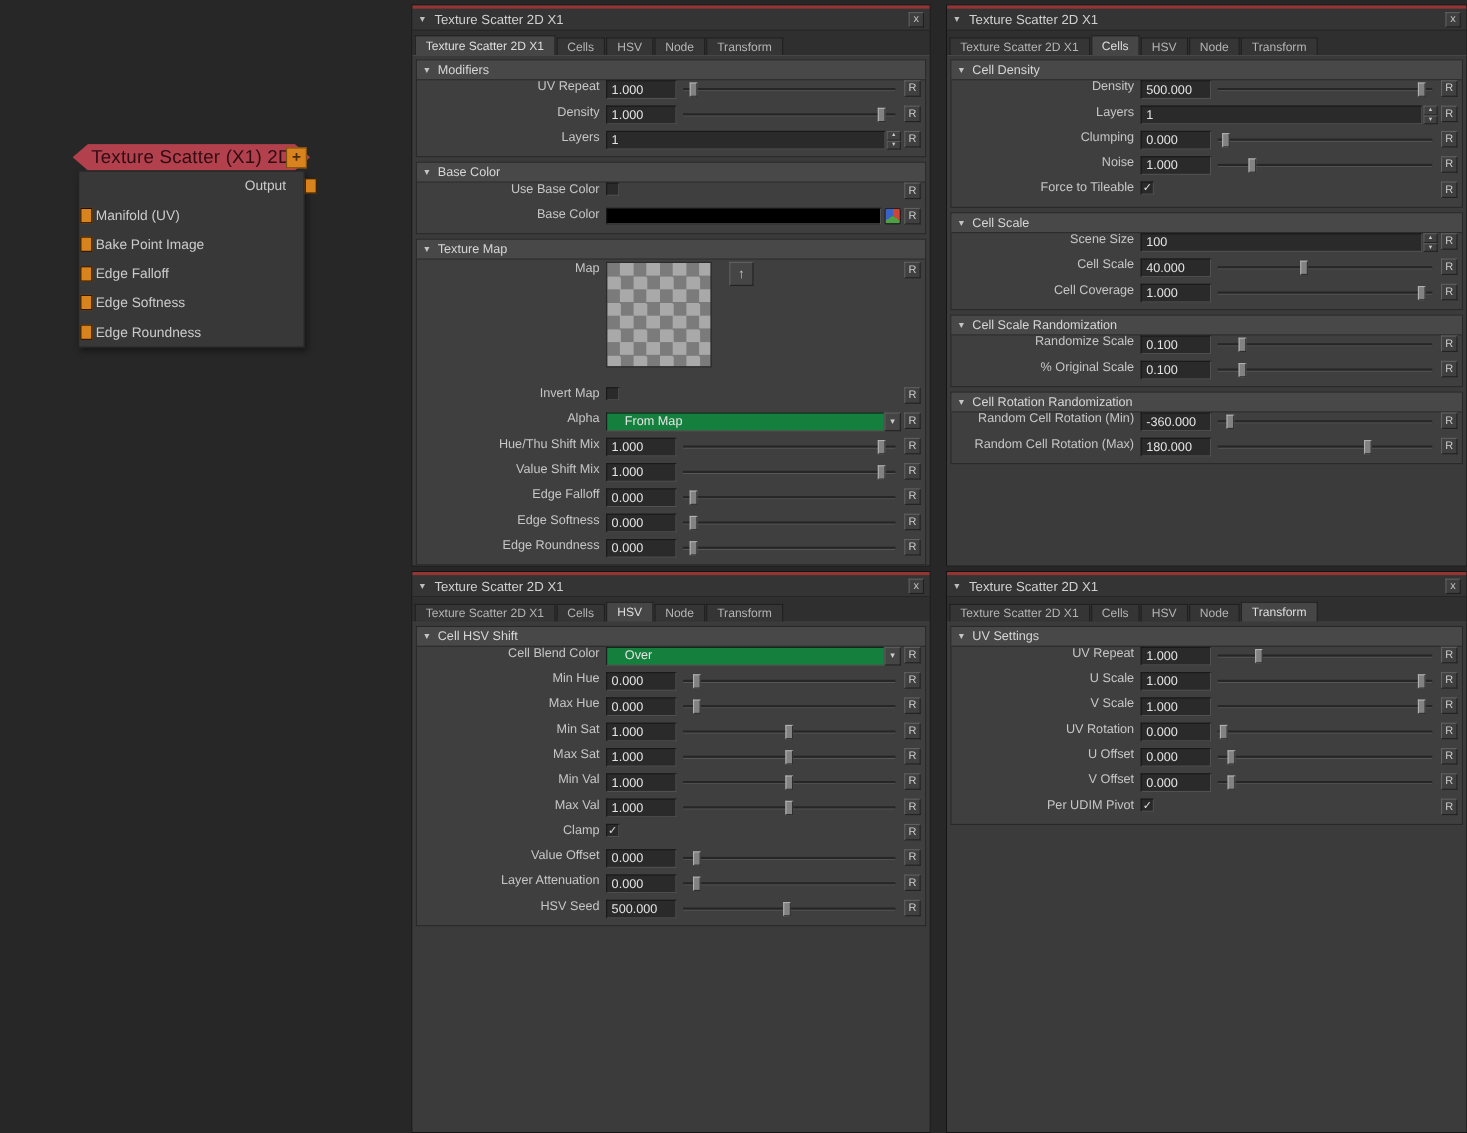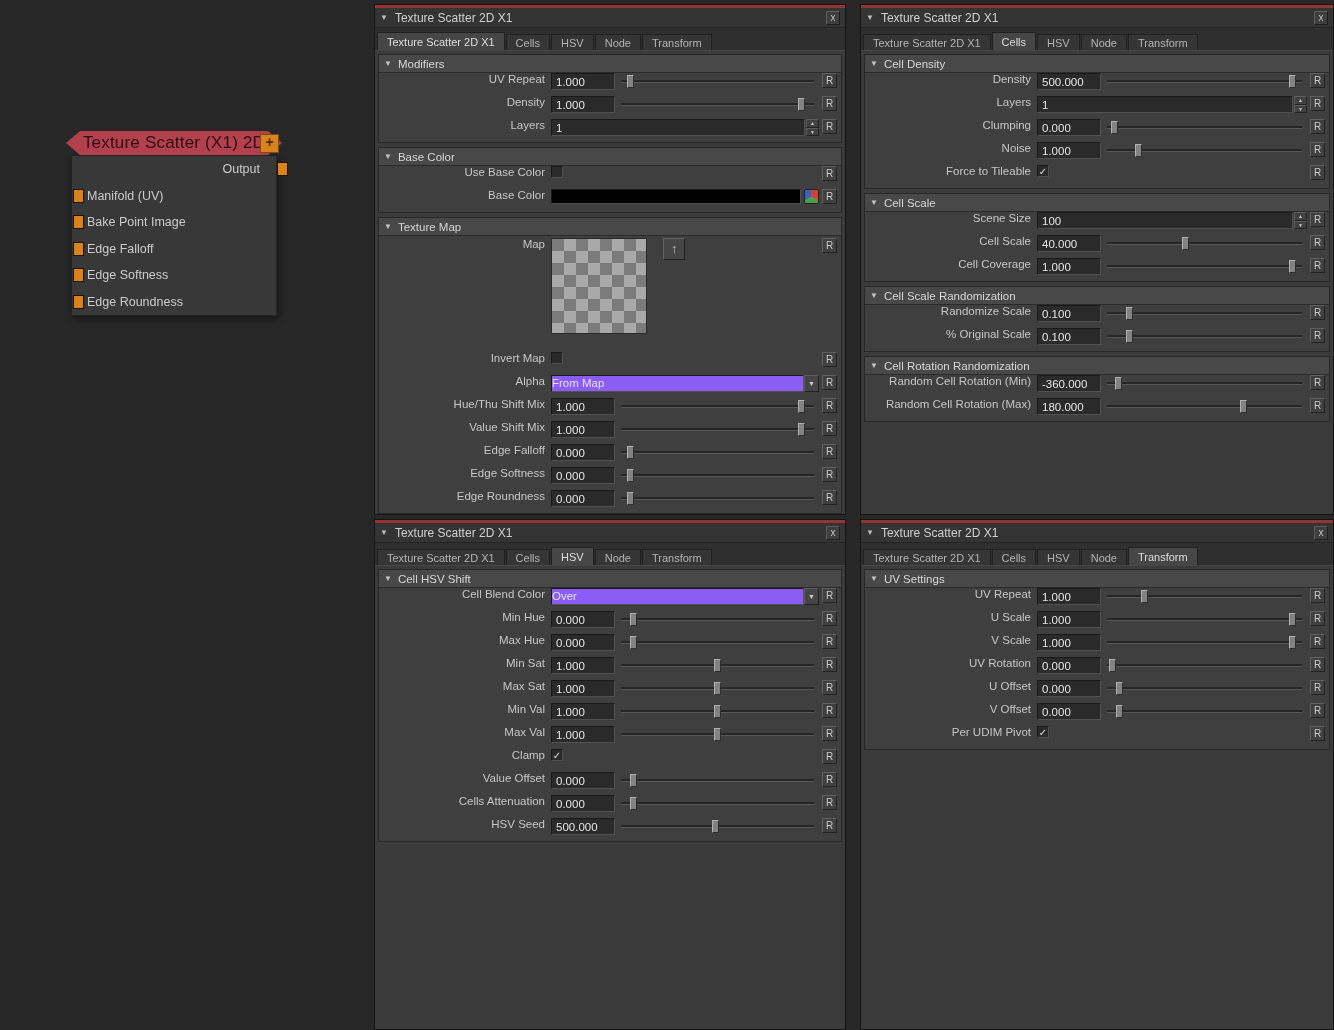--- a/index.html
+++ b/index.html
@@ -114,22 +114,22 @@
     color:#e0e0e0;font-size:10px;line-height:11px;text-align:center;box-sizing:border-box;
   }
   .spacer{flex:1;}
   .colorbar{flex:1;height:15px;border:1px solid;border-color:#191919 #515151 #515151 #191919;box-sizing:border-box;}
   .coloricon{
     flex:0 0 13px;width:13px;height:13px;margin-left:3px;border:1px solid #222;border-radius:2px;
     background:conic-gradient(#cf4436 0 120deg,#4da043 120deg 240deg,#3a62c4 240deg 360deg);
   }
   .dropdown{flex:1;display:flex;height:17px;}
   .dd-value{
-    flex:1;background:#8b5cf6;border:1px solid;border-color:#191919 #515151 #515151 #191919;
-    color:#e4e4e4;font-size:11.5px;padding:0 0;line-height:15px;box-sizing:border-box;
+    flex:1;background:#15803d;border:1px solid;border-color:#191919 #515151 #515151 #191919;
+    color:#e4e4e4;font-size:11.5px;padding:0 16px;line-height:15px;box-sizing:border-box;
   }
   .dd-btn{
     flex:0 0 15px;background:#454545;border:1px solid;border-color:#5d5d5d #222 #222 #5d5d5d;
     color:#ccc;font-size:7px;line-height:15px;text-align:center;box-sizing:border-box;
   }
   .checker{
     width:96px;height:96px;flex:0 0 96px;border:1px solid #2a2a2a;box-sizing:border-box;
     background:conic-gradient(#a9a9a9 0 90deg,#7b7b7b 90deg 180deg,#a9a9a9 180deg 270deg,#7b7b7b 270deg 360deg);
     background-size:24px 24px;
   }
@@ -552,21 +552,21 @@
           <div class="prow">
             <div class="row-label">Value Offset</div>
             <input type="text" readonly="" class="field" value="0.000" style="">
             <div class="slider">
               <div class="track"></div>
               <div class="handle" style="left: calc(5% - 0.35px);"></div>
             </div>
             <div class="rbtn">R</div>
           </div>
           <div class="prow">
-            <div class="row-label">Cells Attenuation</div>
+            <div class="row-label">Layer Attenuation</div>
             <input type="text" readonly="" class="field" value="0.000" style="">
             <div class="slider">
               <div class="track"></div>
               <div class="handle" style="left: calc(5% - 0.35px);"></div>
             </div>
             <div class="rbtn">R</div>
           </div>
           <div class="prow">
             <div class="row-label">HSV Seed</div>
             <input type="text" readonly="" class="field" value="500.000" style="">

